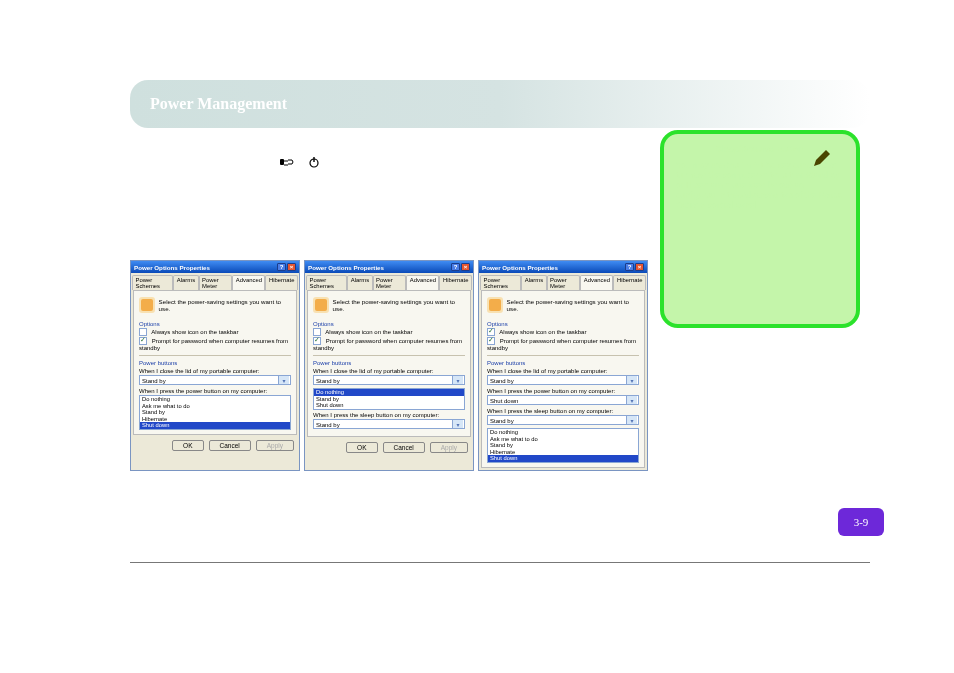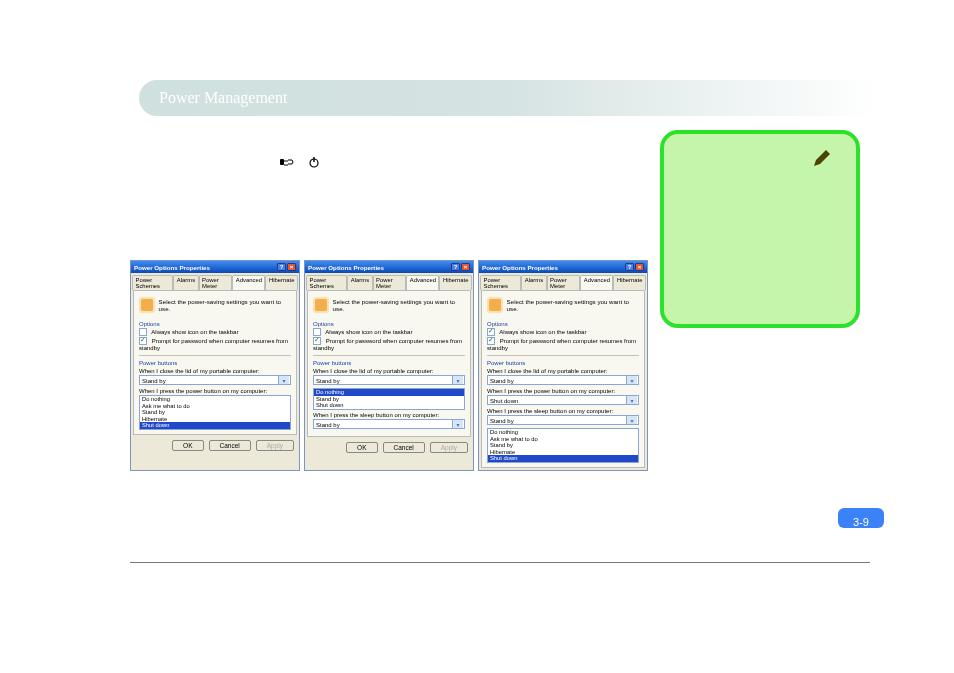--- a/index.html
+++ b/index.html
@@ -7,31 +7,31 @@
   font-family: Tahoma, Arial, sans-serif;
   font-size: 8.5px;
   background: #fff;
   width: 954px;
   height: 673px;
   position: relative;
 }
 .page-header {
   position: absolute;
   top: 80px;
-  left: 139px;
+  left: 130px;
   width: 740px;
-  height: 36px;
+  height: 48px;
   background: linear-gradient(to right, #cfe0de 0%, #d5e3e2 50%, #fff 100%);
   border-radius: 18px;
   display: flex;
   align-items: center;
   padding-left: 20px;
   font-family: "Times New Roman", serif;
   font-size: 16px;
-  font-weight: normal;
+  font-weight: bold;
   color: #fff;
 }
 .section-text {
   position: absolute;
   top: 128px;
   left: 130px;
   width: 510px;
   color: #fff;
   font-family: "Times New Roman", serif;
   font-size: 12px;
@@ -221,25 +221,25 @@
   font-size: 6.5px;
   height: 11px;
   line-height: 9px;
 }
 .btn.disabled { color: #aaa; }
 .page-corner {
   position: absolute;
   top: 508px;
   left: 838px;
   width: 46px;
-  height: 20px;
-  background: #3b82f6;
+  height: 28px;
+  background: #6d28d9;
   border-radius: 6px;
   color: #fff;
-  font-family: Liberation Sans, sans-serif;
+  font-family: Liberation Serif, serif;
   font-size: 11px;
   text-align: center;
   line-height: 28px;
 }
 .bottom-line {
   position: absolute;
   top: 562px;
   left: 130px;
   width: 740px;
   height: 1px;

